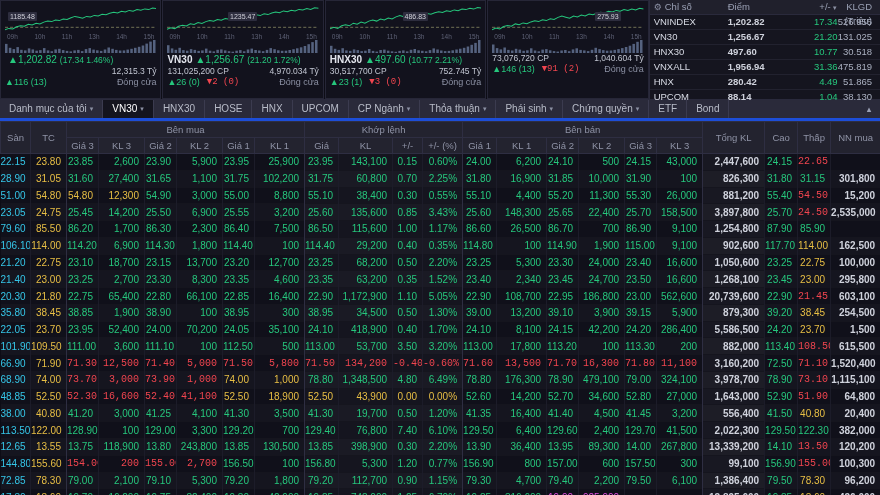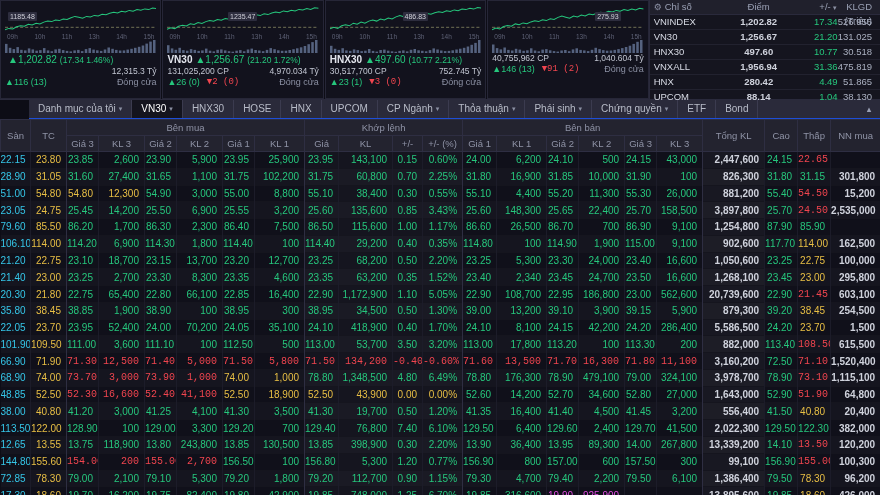--- a/index.html
+++ b/index.html
@@ -30,30 +30,30 @@
   .l3{height:12px;line-height:12px;font-size:9px;display:flex;gap:7px;white-space:nowrap;}
   .l3 .status{margin-left:auto;color:#8b90a3;}
 
   
   .index-table{width:260px;background:#15151f;border-left:1px solid #2a2a3c;box-sizing:border-box;
                font-size:9.5px;}
   .it-head{display:flex;height:14px;line-height:14px;background:#20202c;color:#9aa0b4;
            border-bottom:1px solid #2a2a3c;}
   .it-row{display:flex;height:14px;line-height:14px;border-bottom:1px solid #22222f;}
   .it-c0{width:78px;padding-left:4px;display:flex;align-items:center;gap:3px;box-sizing:border-box;}
-  .it-c1{width:62px;text-align:center;}
+  .it-c1{width:62px;text-align:left;}
   .it-c2{width:48px;text-align:right;}
   .it-c3{flex:1;text-align:right;padding-right:8px;}
   .it-name{color:#d8dbe5;}
   .gear{font-size:9px;color:#8b90a3;cursor:pointer;}
   .sortcaret{font-size:6px;color:#8b90a3;margin-left:1px;}
 
   
   .nav{height:18px;background:#2a2a3a;display:flex;align-items:center;font-size:10px;
-       color:#b8bcc8;border-bottom:1px solid #1d4ed8;margin-left:29px;}
+       color:#b8bcc8;border-bottom:3px solid #1d4ed8;}
   .nav-item{padding:0 9px;height:18px;line-height:18px;border-right:1px solid #3b3b4f;
             white-space:nowrap;cursor:pointer;display:flex;align-items:center;gap:3px;}
   .nav-item.active{background:#14141e;color:#ffffff;}
   .caret{font-size:7px;color:#8b90a3;}
   .nav-spacer{flex:1;border:none;}
   .collapse-btn{width:22px;text-align:center;color:#9aa0b4;font-size:9px;cursor:pointer;}
 
   
   table.board{border-collapse:collapse;table-layout:fixed;width:880px;font-size:10px;}
   .board th{font-weight:normal;color:#8f93a6;font-size:9.5px;background:#23232f;
@@ -336,21 +336,21 @@
             <rect x="120.3" y="9.9" width="2.5" height="3.1"></rect>
             <rect x="124.1" y="9.1" width="2.5" height="3.9"></rect>
             <rect x="127.8" y="8.1" width="2.5" height="4.9"></rect>
             <rect x="131.6" y="7.0" width="2.5" height="6.0"></rect>
             <rect x="135.4" y="5.7" width="2.5" height="7.3"></rect>
             <rect x="139.1" y="3.9" width="2.5" height="9.1"></rect>
             <rect x="142.9" y="1.8" width="2.5" height="11.2"></rect>
             <rect x="146.6" y="0.0" width="2.5" height="13.0"></rect>
           </svg>
           <div class="l2">
-            <span>40,755,962 CP</span>
+            <span>73,076,720 CP</span>
             <span>1,040.604 Tỷ</span>
           </div>
           <div class="l3">
             <span class="up">▲146 (13)</span>
             <span class="down">▼91 (2)</span>
             <span class="status">Đóng cửa</span>
           </div>
         </div>
       </div>
 

